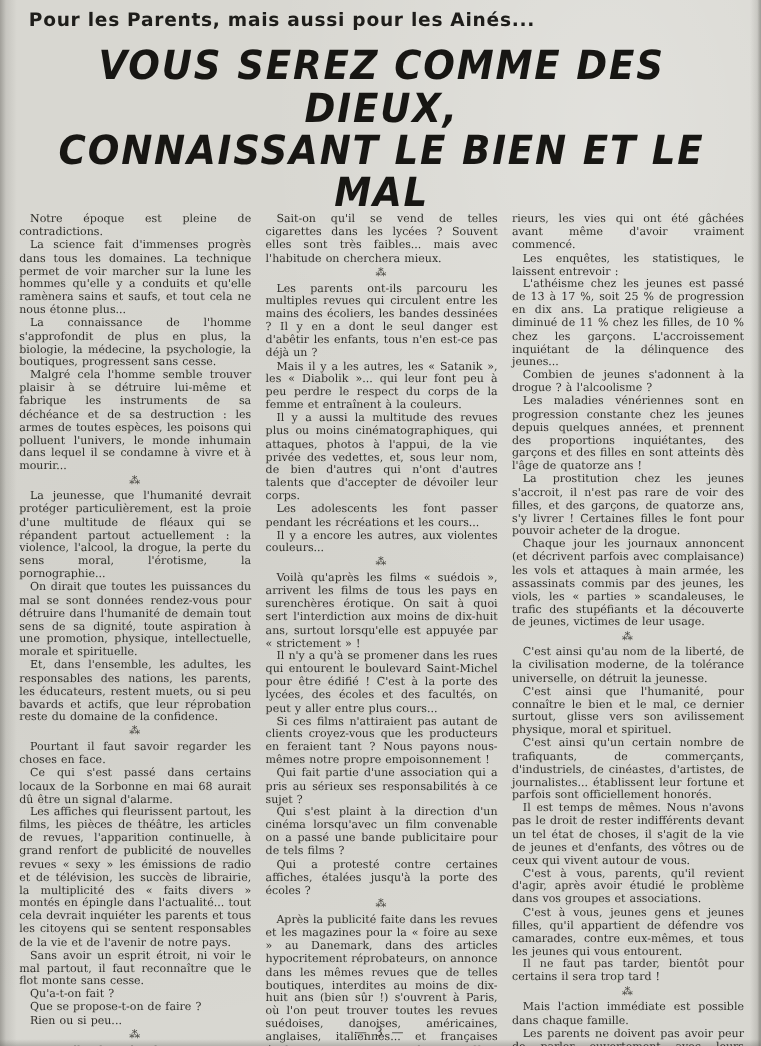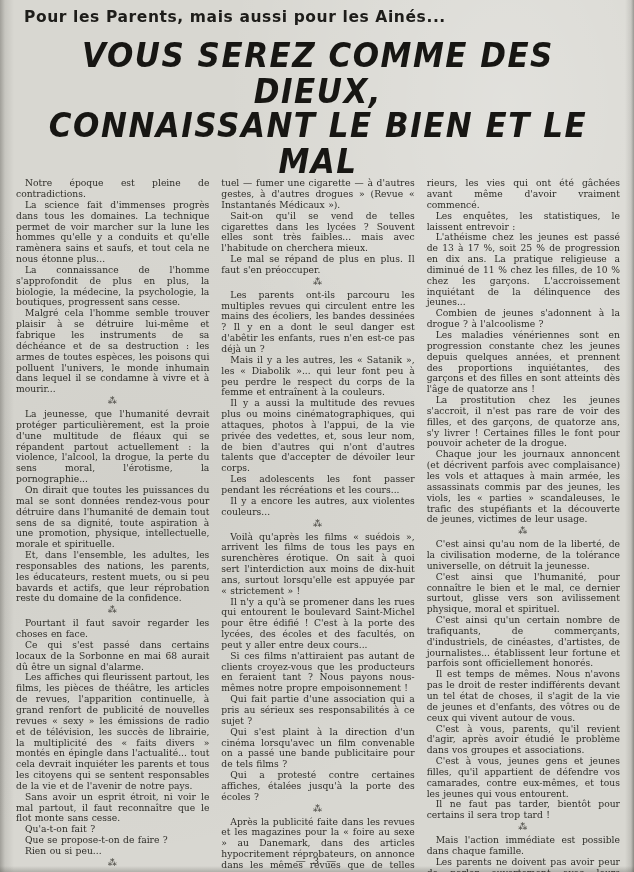--- a/index.html
+++ b/index.html
@@ -105,32 +105,30 @@
         <p>Ce qui s'est passé dans certains locaux de la Sorbonne en mai 68 aurait dû être un signal d'alarme.</p>
         <p>Les affiches qui fleurissent partout, les films, les pièces de théâtre, les articles de revues, l'apparition continuelle, à grand renfort de publicité de nouvelles revues « sexy » les émissions de radio et de télévision, les succès de librairie, la multiplicité des « faits divers » montés en épingle dans l'actualité... tout cela devrait inquiéter les parents et tous les citoyens qui se sentent responsables de la vie et de l'avenir de notre pays.</p>
         <p>Sans avoir un esprit étroit, ni voir le mal partout, il faut reconnaître que le flot monte sans cesse.</p>
         <p>Qu'a-t-on fait ?</p>
         <p>Que se propose-t-on de faire ?</p>
         <p>Rien ou si peu...</p>
         <div class="sep">⁂</div>
         <p>La vieille formule des mouvements d'action catholique : « Voir, juger, agir » devrait être remise en valeur dans tous les groupes et associations de parents et provoquer une saine réaction.</p>
       </div>
       <div class="col">
-        <p class="cont">tuel — fumer une cigarette — à d'autres gestes, à d'autres drogues » (Revue « Instantanés Médicaux »).</p>
         <p>Sait-on qu'il se vend de telles cigarettes dans les lycées ? Souvent elles sont très faibles... mais avec l'habitude on cherchera mieux.</p>
-        <p>Le mal se répand de plus en plus. Il faut s'en préoccuper.</p>
         <div class="sep">⁂</div>
-        <p>Les parents ont-ils parcouru les multiples revues qui circulent entre les mains des écoliers, les bandes dessinées ? Il y en a dont le seul danger est d'abêtir les enfants, rues n'en est-ce pas déjà un ?</p>
+        <p>Les parents ont-ils parcouru les multiples revues qui circulent entre les mains des écoliers, les bandes dessinées ? Il y en a dont le seul danger est d'abêtir les enfants, tous n'en est-ce pas déjà un ?</p>
         <p>Mais il y a les autres, les « Satanik », les « Diabolik »... qui leur font peu à peu perdre le respect du corps de la femme et entraînent à la couleurs.</p>
         <p>Il y a aussi la multitude des revues plus ou moins cinématographiques, qui attaques, photos à l'appui, de la vie privée des vedettes, et, sous leur nom, de bien d'autres qui n'ont d'autres talents que d'accepter de dévoiler leur corps.</p>
         <p>Les adolescents les font passer pendant les récréations et les cours...</p>
         <p>Il y a encore les autres, aux violentes couleurs...</p>
         <div class="sep">⁂</div>
         <p>Voilà qu'après les films « suédois », arrivent les films de tous les pays en surenchères érotique. On sait à quoi sert l'interdiction aux moins de dix-huit ans, surtout lorsqu'elle est appuyée par « strictement » !</p>
-        <p>Il n'y a qu'à se promener dans les rues qui entourent le boulevard Saint-Michel pour être édifié ! C'est à la porte des lycées, des écoles et des facultés, on peut y aller entre deux cours...</p>
+        <p>Il n'y a qu'à se promener dans les rues qui entourent le boulevard Saint-Michel pour être édifié ! C'est à la porte des lycées, des écoles et des facultés, on peut y aller entre plus cours...</p>
         <p>Si ces films n'attiraient pas autant de clients croyez-vous que les producteurs en feraient tant ? Nous payons nous-mêmes notre propre empoisonnement !</p>
         <p>Qui fait partie d'une association qui a pris au sérieux ses responsabilités à ce sujet ?</p>
         <p>Qui s'est plaint à la direction d'un cinéma lorsqu'avec un film convenable on a passé une bande publicitaire pour de tels films ?</p>
         <p>Qui a protesté contre certaines affiches, étalées jusqu'à la porte des écoles ?</p>
         <div class="sep">⁂</div>
         <p>Après la publicité faite dans les revues et les magazines pour la « foire au sexe » au Danemark, dans des articles hypocritement réprobateurs, on annonce dans les mêmes revues que de telles boutiques, interdites au moins de dix-huit ans (bien sûr !) s'ouvrent à Paris, où l'on peut trouver toutes les revues suédoises, danoises, américaines, anglaises, italiennes... et françaises évidemment ! Ainsi que photos et films de même acabit...</p>
       </div>
       <div class="col">
         <p class="cont">rieurs, les vies qui ont été gâchées avant même d'avoir vraiment commencé.</p>
         <p>Les enquêtes, les statistiques, le laissent entrevoir :</p>

